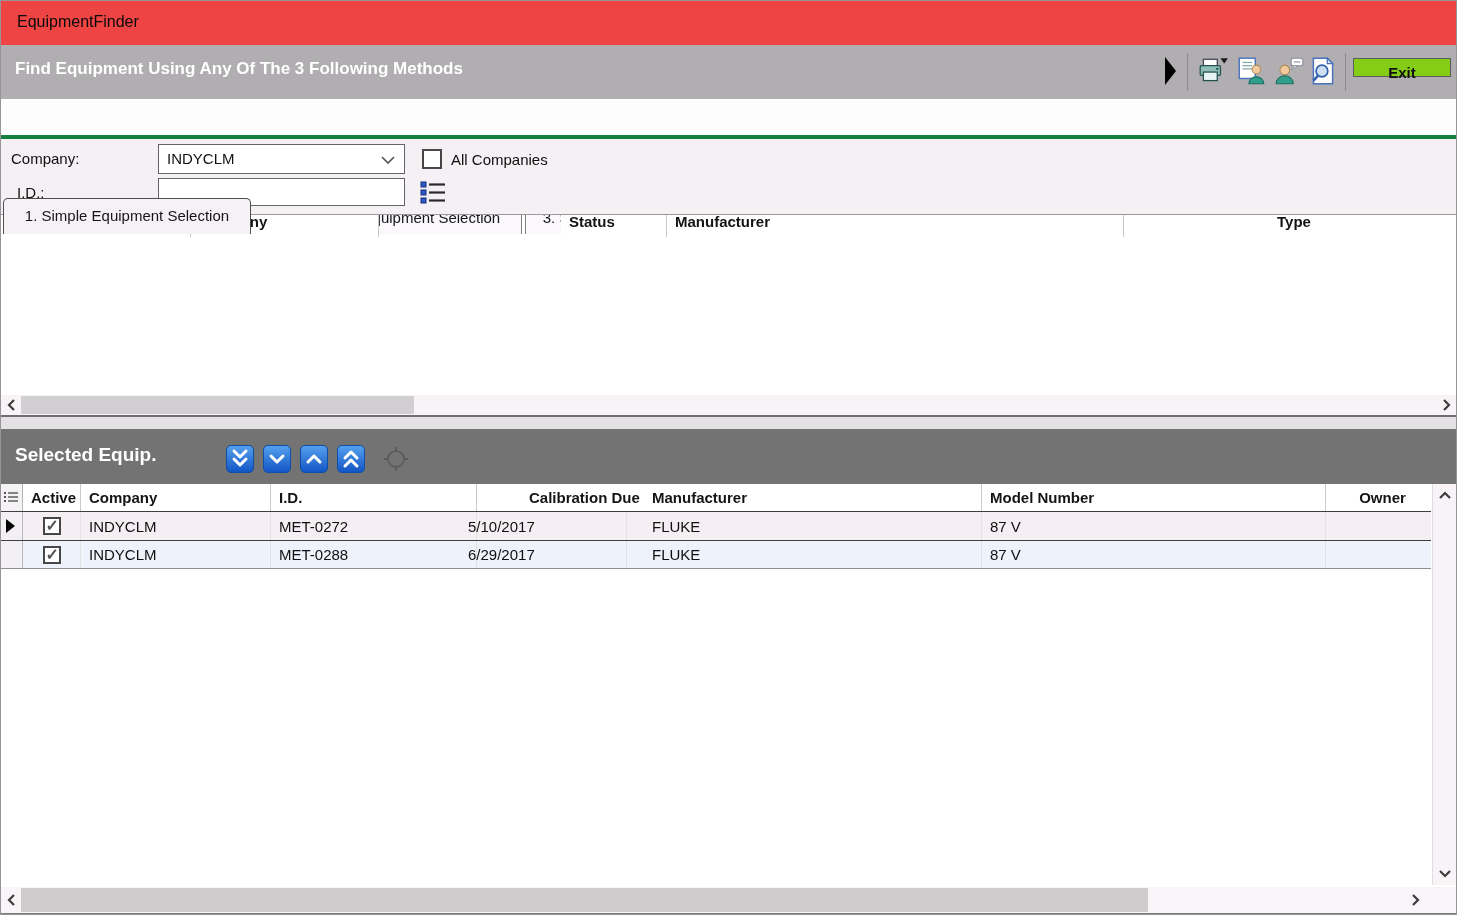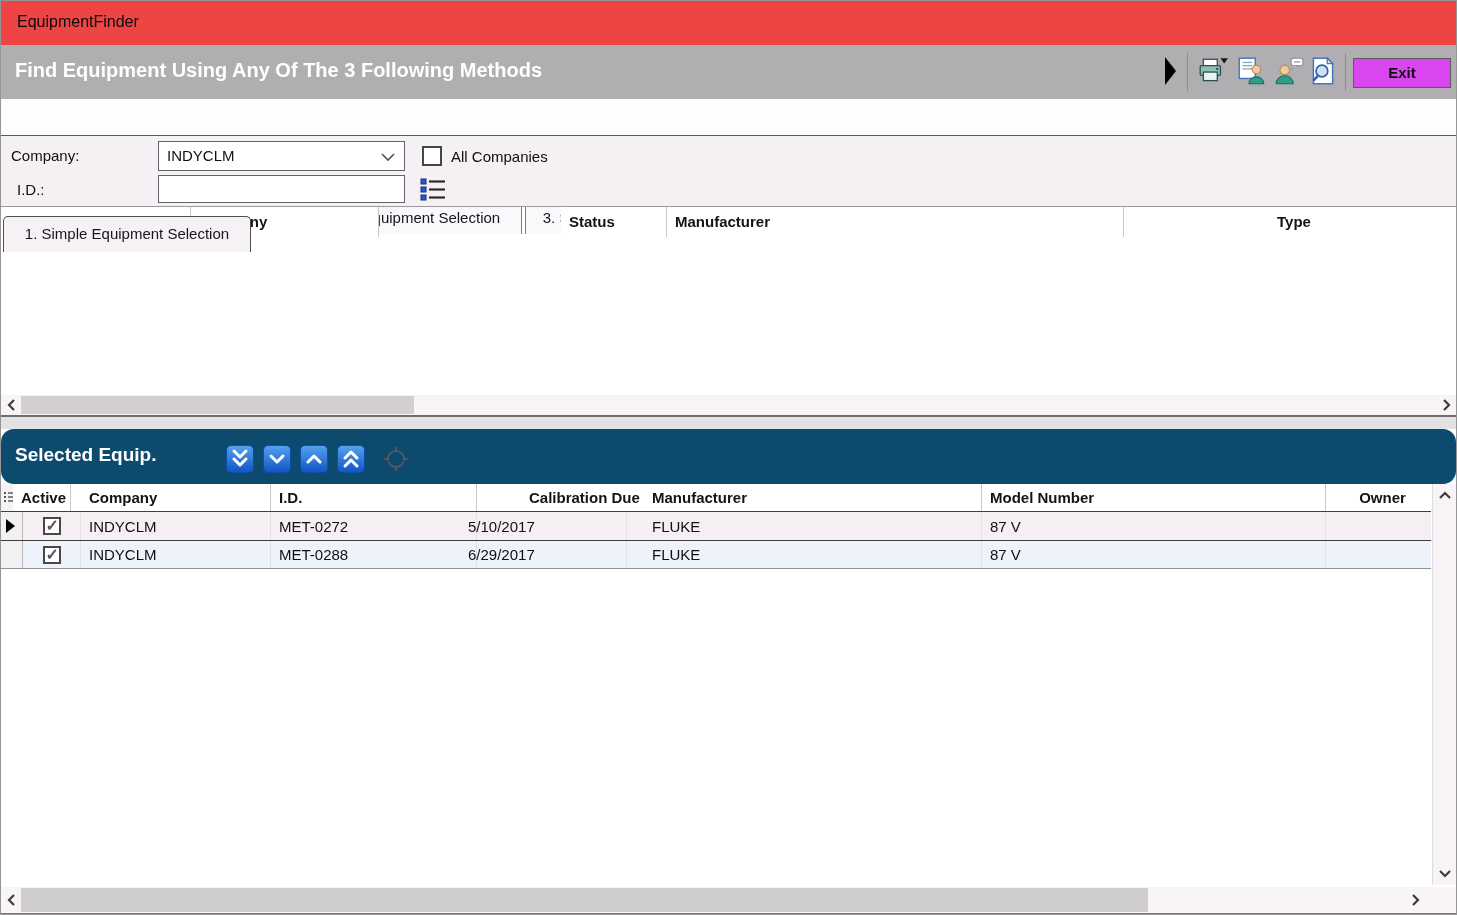--- a/index.html
+++ b/index.html
@@ -7,41 +7,41 @@
        border:1px solid #969496;box-sizing:border-box;overflow:hidden;
        font-family:"Liberation Sans",sans-serif;color:#111;}
   .abs{position:absolute;}
 
   
   #titlebar{position:absolute;left:0;top:0;width:100%;height:44px;background:#ef4444;}
   #titlebar .t{position:absolute;left:16px;top:12px;font-size:16px;color:#0a0a0a;}
 
   
   #headerbar{position:absolute;left:0;top:44px;width:100%;height:54px;background:#b1aeb1;}
-  #headerTitle{position:absolute;left:14px;top:14px;font-size:20px;font-weight:bold;color:#fff;}
+  #headerTitle{position:absolute;left:14px;top:14px;font-size:17px;font-weight:bold;color:#fff;}
   .vsep{position:absolute;top:8px;width:1px;height:38px;background:#8e8c8e;}
   #collapseArrow{position:absolute;left:1164px;top:12px;width:0;height:0;
      border-top:14px solid transparent;border-bottom:14px solid transparent;border-left:11px solid #000;}
   .iconbtn{position:absolute;top:10px;width:32px;height:34px;cursor:pointer;}
-  #exitBtn{position:absolute;left:1352px;top:13px;width:98px;height:30px;background:#d946ef;
+  #exitBtn{position:absolute;left:1352px;top:13px;width:98px;height:19px;background:#84cc16;
      border:1px solid #5c5c5c;font-size:15px;font-weight:bold;text-align:center;line-height:28px;
      box-sizing:border-box;cursor:pointer;}
 
   
   #tabstrip{position:absolute;left:0;top:98px;width:100%;height:37px;background:#fdfdfd;}
   .tab{position:absolute;box-sizing:border-box;background:#faf8fa;border:1px solid #7e7e7e;border-bottom:none;
      border-radius:5px 5px 0 0;text-align:center;font-size:15px;color:#15151f;cursor:pointer;}
   .tab.active{background:#f5f1f5;border-color:#4f4f4f;z-index:4;}
-  #tab0{left:2px;top:99px;width:248px;height:36px;line-height:34px;margin-top:18px;}
+  #tab0{left:2px;top:99px;width:248px;height:36px;line-height:34px;}
   #tab1{left:253px;top:103px;width:268px;height:32px;line-height:30px;}
   #tab2{left:524px;top:103px;width:270px;height:32px;line-height:30px;}
 
   
-  #panel{position:absolute;left:0;top:134px;width:100%;height:72px;background:#f4f0f4;
-     border-top:1px solid #15803d;border-bottom:1px solid #9a9a9a;box-sizing:border-box;z-index:2;}
+  #panel{position:absolute;left:0;top:134px;width:100%;height:80px;background:#f4f0f4;
+     border-top:4px solid #15803d;border-bottom:1px solid #9a9a9a;box-sizing:border-box;z-index:2;}
   .flabel{position:absolute;font-size:15px;color:#0f0f0f;}
   #companySelect{position:absolute;left:157px;top:5px;width:247px;height:30px;background:#fff;
      border:1px solid #63636b;box-sizing:border-box;font-size:15px;line-height:28px;padding-left:8px;cursor:pointer;}
   #companySelect svg{position:absolute;right:9px;top:11px;}
   #idInput{position:absolute;left:157px;top:39px;width:247px;height:28px;background:#fff;
      border:1px solid #63636b;box-sizing:border-box;font-size:15px;padding:0 8px;outline:none;
      font-family:"Liberation Sans",sans-serif;}
   #idBrowse{position:absolute;left:417px;top:39px;width:30px;height:28px;cursor:pointer;background:transparent;border:none;padding:2px;}
 
   
@@ -65,32 +65,32 @@
   #hs1 .thumb{position:absolute;left:20px;top:1px;width:393px;height:18px;background:#d2cfd2;cursor:pointer;}
   .sb-arrow{position:absolute;width:16px;height:16px;cursor:pointer;}
   #hs2{left:0;top:886px;width:1428px;height:26px;background:#f8f4f8;}
   #hs2 .thumb{position:absolute;left:20px;top:1px;width:1127px;height:24px;background:#cfccce;cursor:pointer;}
   #vs2{position:absolute;left:1431px;top:483px;width:24px;height:401px;background:#f7f3f6;border-left:1px solid #ddd;box-sizing:border-box;}
   #corner{position:absolute;left:1428px;top:886px;width:27px;height:26px;background:#f8f4f8;}
   #bborder{position:absolute;left:0;top:912px;width:100%;height:3px;background:#7e7c7e;}
 
   
   #gap{position:absolute;left:0;top:416px;width:100%;height:12px;background:#e4e1e5;}
-  #selbar{position:absolute;left:0;top:428px;width:100%;height:55px;background:#0c4a6e;border-radius:13px;}
+  #selbar{position:absolute;left:0;top:428px;width:100%;height:55px;background:#737373;}
   #selTitle{position:absolute;left:14px;top:15px;font-size:19px;font-weight:bold;color:#fff;}
   .bluebtn{position:absolute;top:16px;width:28px;height:28px;border:1px solid #0d4fa8;border-radius:5px;
      background:linear-gradient(#55a0ef,#1256c4);box-sizing:border-box;cursor:pointer;padding:0;}
   #mvAllDown{left:225px;} #mvDown{left:262px;} #mvUp{left:299px;} #mvAllUp{left:336px;}
   #locateBtn{position:absolute;left:382px;top:17px;width:26px;height:26px;background:transparent;border:none;padding:0;cursor:pointer;}
 
   
   .g2h{top:483px;height:28px;line-height:27px;}
   #g2gut{position:absolute;left:0;top:483px;width:22px;height:28px;background:#f4f2f4;
      border-right:1px solid #b5b5b5;box-sizing:border-box;}
-  #g2cA{left:12px;width:58px;} #g2cB{left:80px;width:190px;} #g2cC{left:270px;width:206px;}
+  #g2cA{left:22px;width:58px;} #g2cB{left:80px;width:190px;} #g2cC{left:270px;width:206px;}
   #g2cD{left:476px;width:167px;margin-left:44px;} #g2cE{left:643px;width:338px;} #g2cF{left:981px;width:344px;}
   #g2cG{left:1325px;width:105px;}
 
   .g2row{position:absolute;left:0;width:1430px;box-sizing:border-box;background:#eef2fb;
      border-bottom:1px solid #8f8f8f;cursor:pointer;}
   .g2row.current{background:#f5eff3;border-top:1px solid #3f3f3f;border-bottom:1px solid #3f3f3f;}
   .rcell{position:absolute;top:0;height:100%;font-size:15px;color:#101010;padding-left:8px;
      box-sizing:border-box;border-right:1px solid #e2e2e2;display:flex;align-items:center;}
   .rcell.cA{left:22px;width:58px;justify-content:center;padding-left:0;}
   .rcell.cB{left:80px;width:190px;} .rcell.cC{left:270px;width:206px;}

